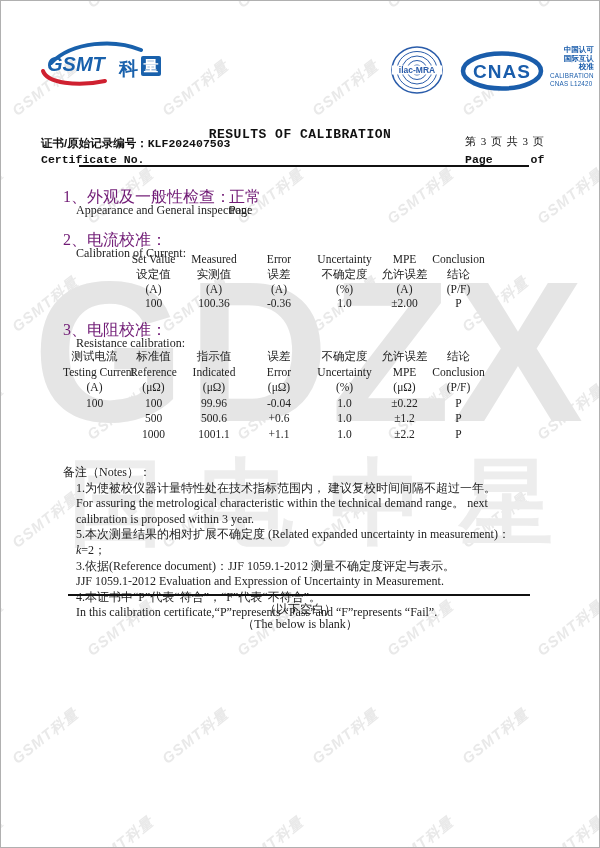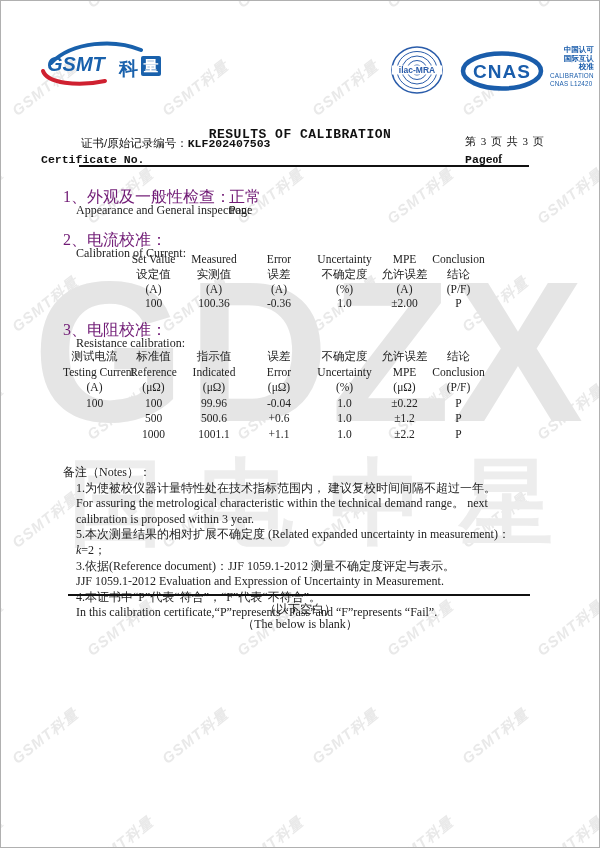--- a/index.html
+++ b/index.html
@@ -55,25 +55,25 @@
     position:absolute;left:0;top:94px;width:100%;text-align:center;
     font-family:"Liberation Sans",sans-serif;font-weight:bold;font-size:24px;
     color:#000;letter-spacing:15px;word-spacing:15px;text-indent:15px;
   }
   .title-en{
     position:absolute;left:0;top:126px;width:100%;text-align:center;
     font-family:"Liberation Mono",monospace;font-weight:bold;font-size:13px;
     color:#111;letter-spacing:0.5px;
   }
   .cert-block{position:absolute;left:40px;top:133px;line-height:15.5px;white-space:nowrap;}
-  .cert-label-cn{font-family:"Liberation Sans",sans-serif;font-weight:normal;font-size:11.5px;color:#111;margin-left:40px;}
+  .cert-label-cn{font-family:"Liberation Sans",sans-serif;font-weight:bold;font-size:11.5px;color:#111;}
   .mono{font-family:"Liberation Mono",monospace;font-weight:bold;font-size:11.5px;color:#111;}
   .page-block{position:absolute;left:464px;top:133px;line-height:15.5px;white-space:nowrap;}
   .page-cn{font-family:Liberation Serif, serif;font-size:11px;color:#111;letter-spacing:1px;}
-  .page-of{display:inline-block;font-family:Liberation Serif, serif;}
+  .page-of{display:inline-block;margin-left:38px;}
   .cert-rule{position:absolute;left:78px;top:164px;width:450px;height:2px;background:#111;}
   
   .abs{position:absolute;white-space:nowrap;}
   .cn{font-size:16px;color:#701a75;}
   .en{font-size:12px;color:#222;}
   
   table.cal{
     position:absolute;left:62px;border-collapse:collapse;table-layout:fixed;width:423px;
   }
   table.cal td{

